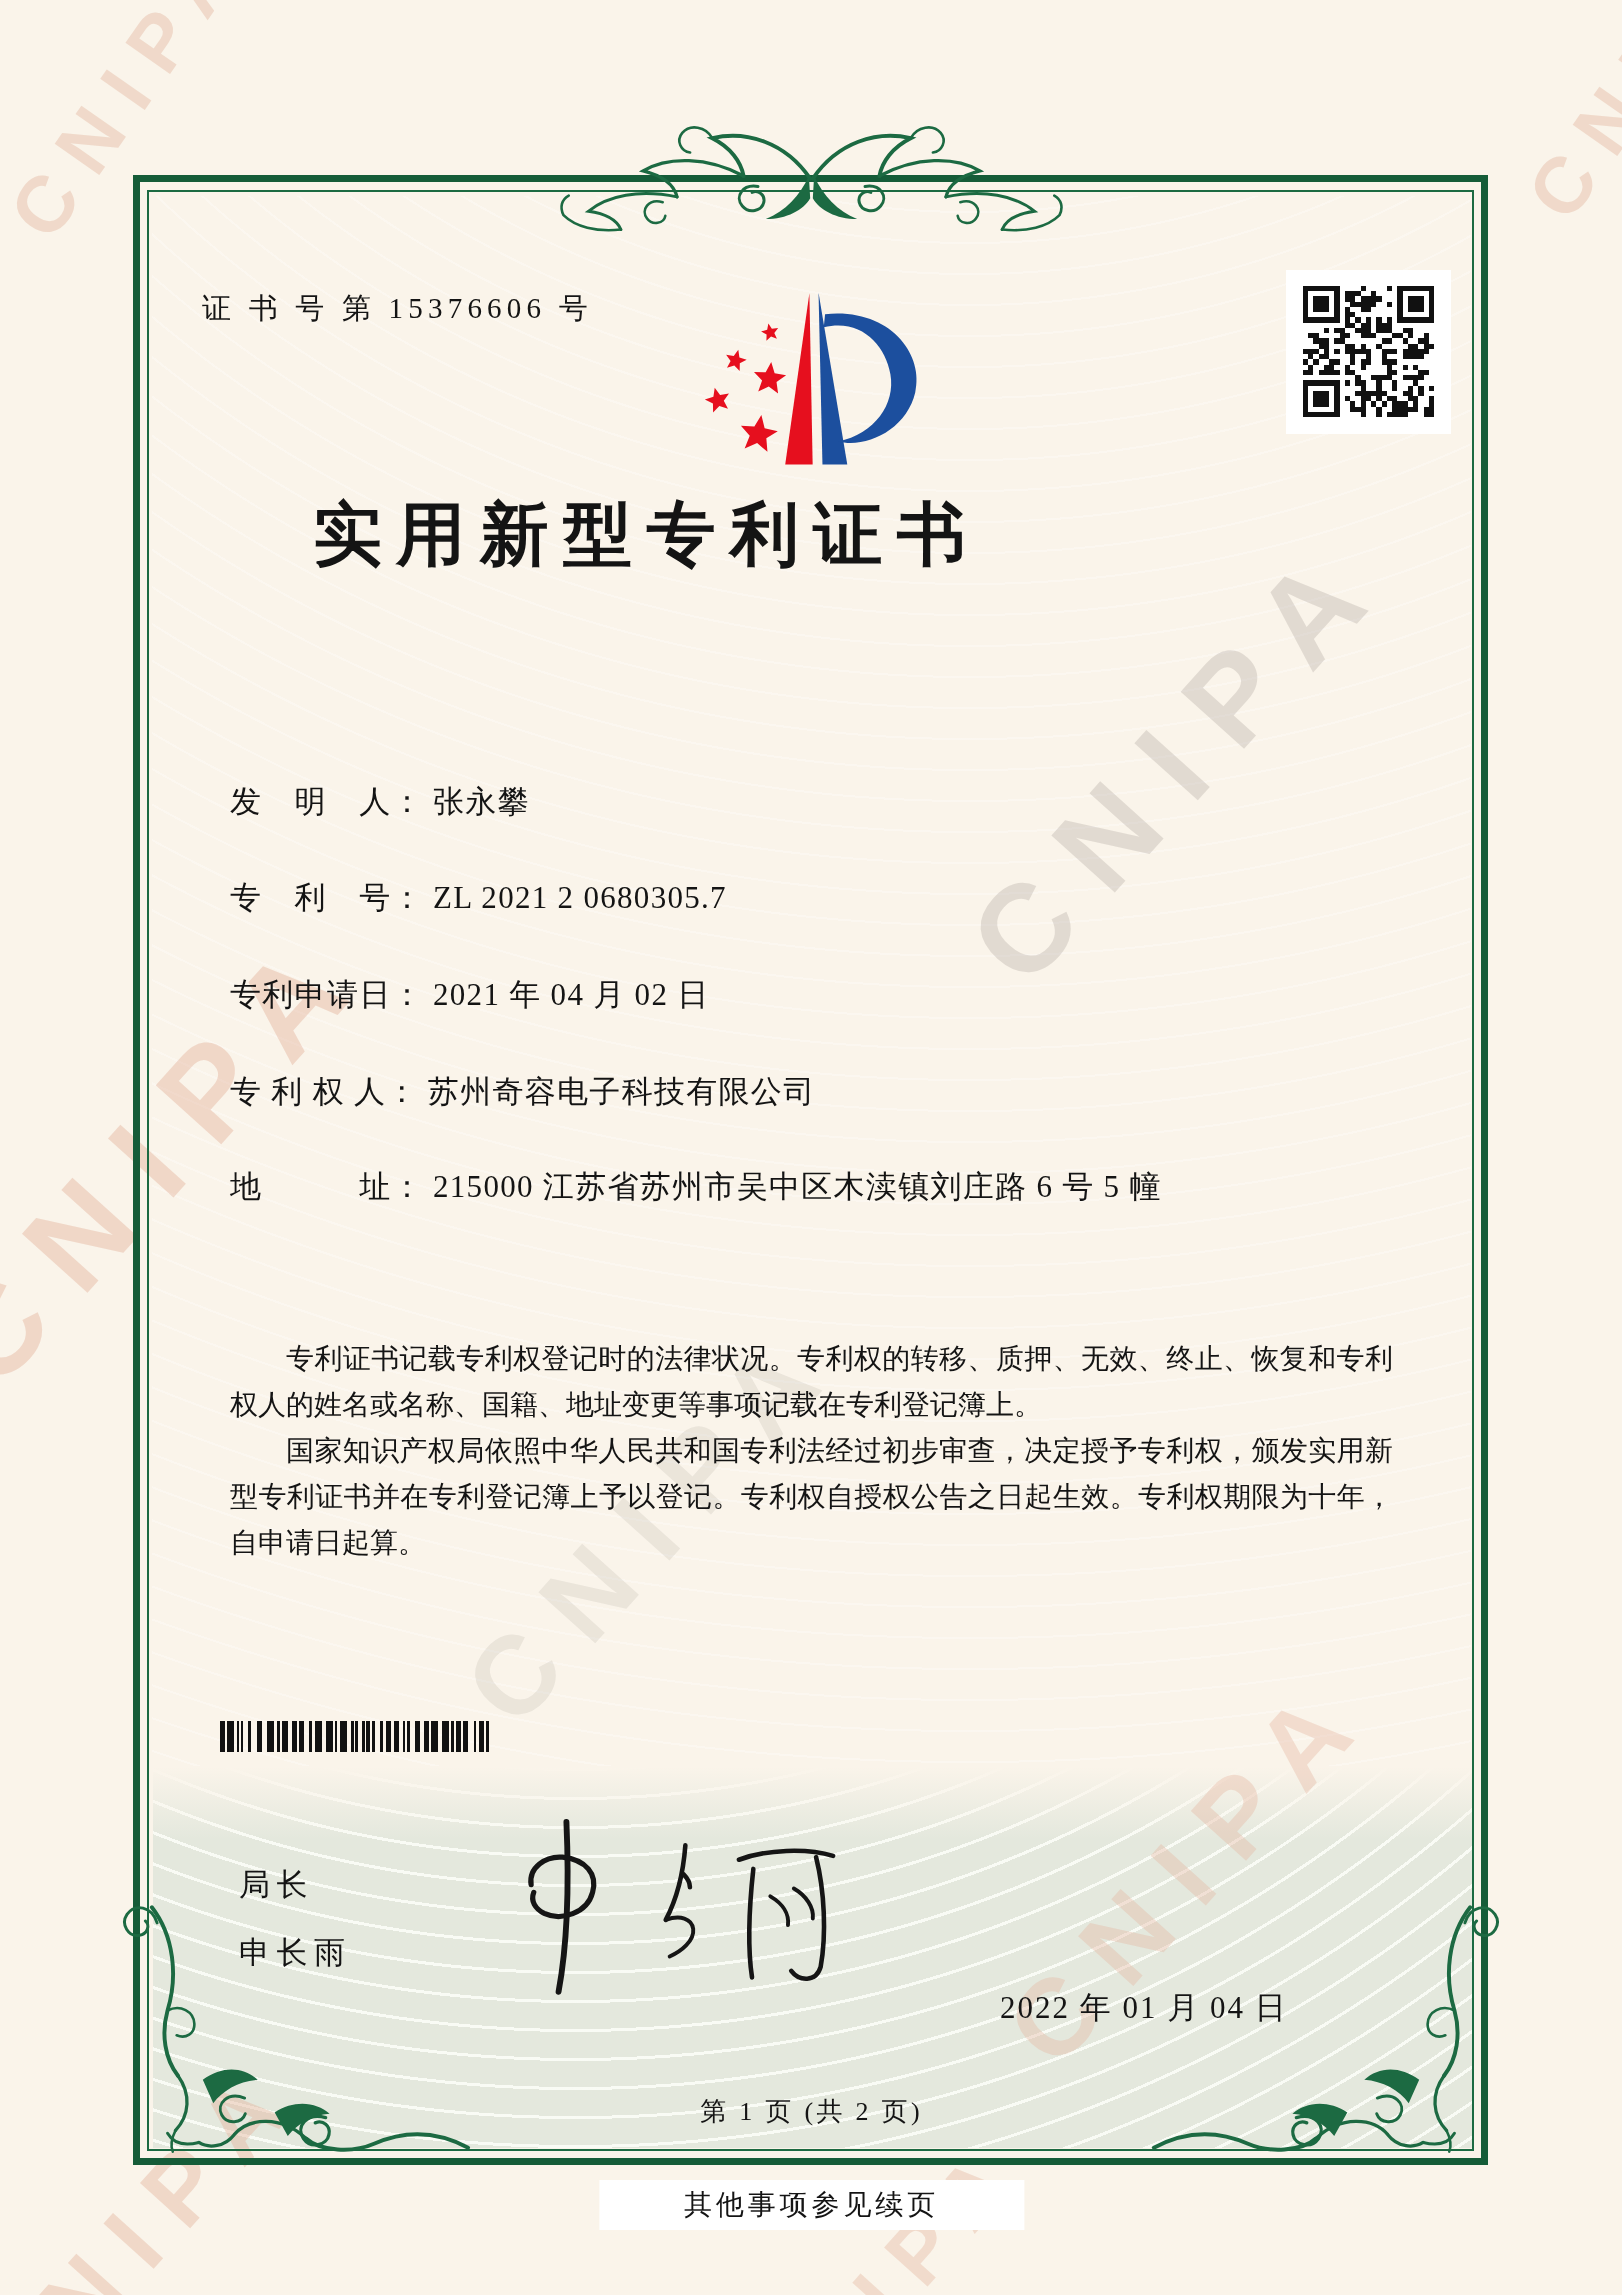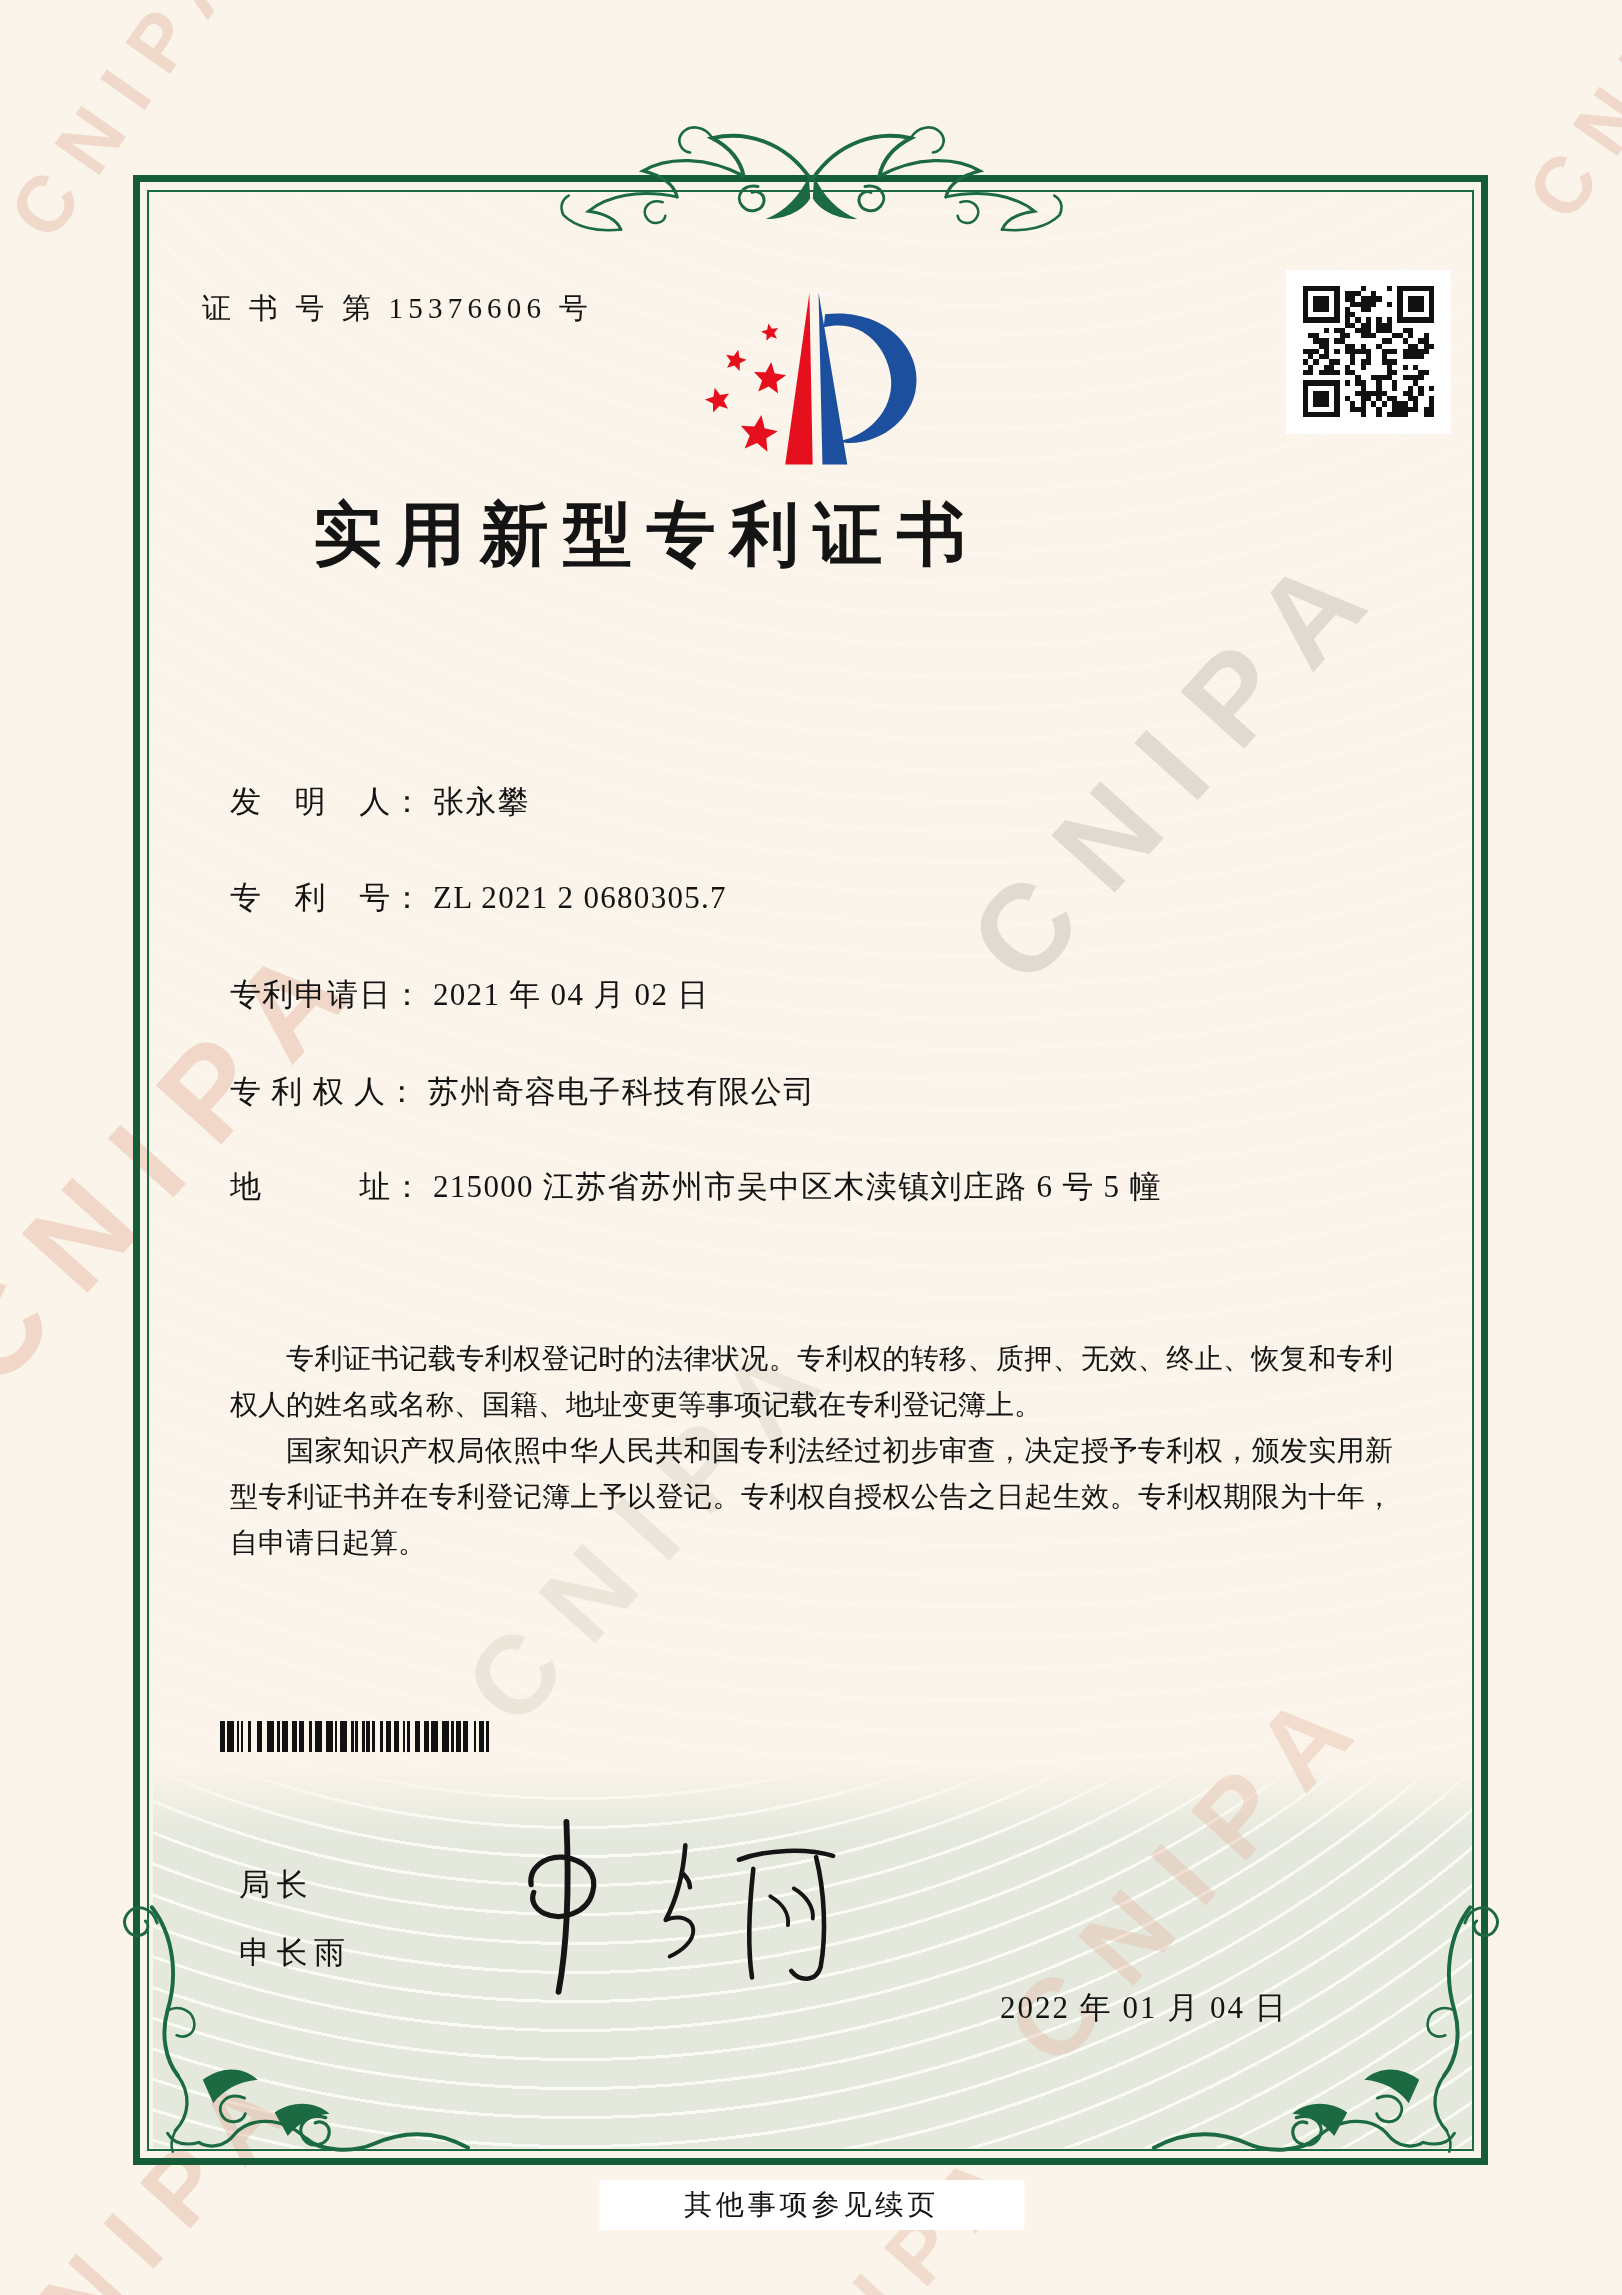--- a/index.html
+++ b/index.html
@@ -534,17 +534,18 @@
       <path d="M382,70 C424,54 486,52 526,64" stroke-width="7"></path>
       <path d="M404,84 C397,148 395,204 402,250" stroke-width="7"></path>
       <path d="M500,66 C513,118 516,184 507,234 C500,258 474,256 462,240" stroke-width="7"></path>
       <path d="M430,126 C449,137 459,153 457,170" stroke-width="6"></path>
       <path d="M466,114 C485,125 497,143 495,160" stroke-width="6"></path>
     </g>
   </svg>
 
   <div class="issue-date">2022 年 01 月 04 日</div>
 
+  <div class="page-info">第 1 页 (共 2 页)</div>
 
   <div class="note-strip">其他事项参见续页</div>
 
 </div>
 
 
 </body></html>

